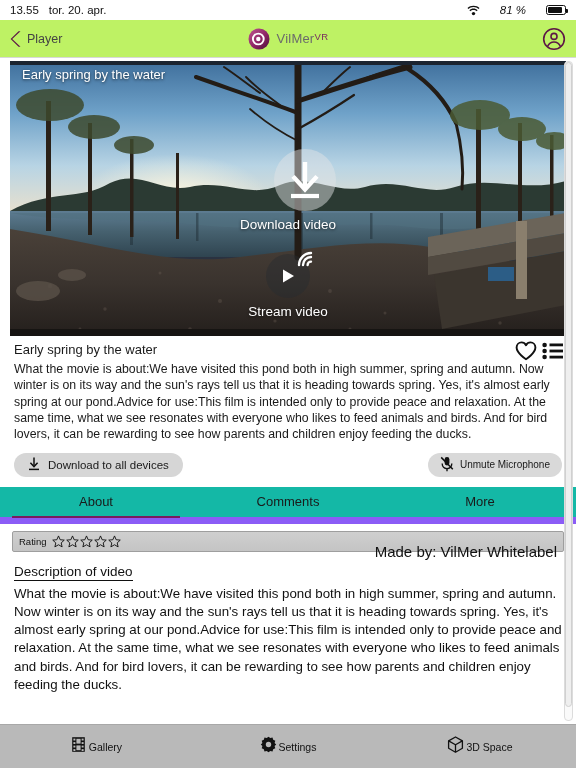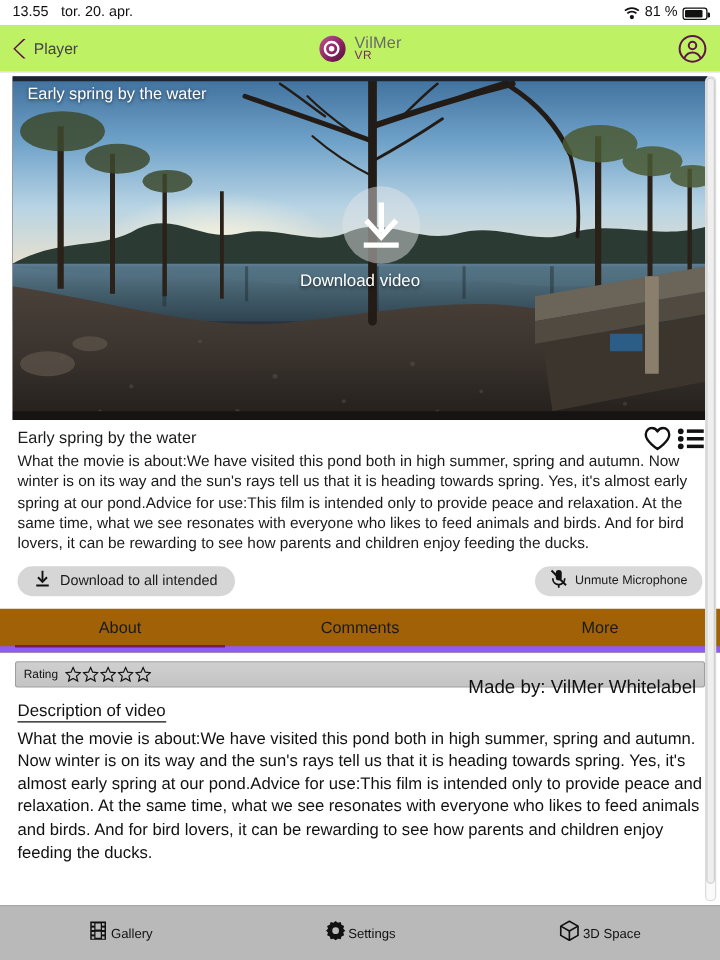--- a/index.html
+++ b/index.html
@@ -23,21 +23,21 @@
     height: 20px;
     flex: 0 0 20px;
     display: flex;
     align-items: center;
     padding: 0 10px;
     font-size: 11.5px;
     color: #111;
     background: #fff;
   }
   .status-left { display:flex; align-items:flex-end; gap:10px; }
-  .status-right { margin-left:auto; display:flex; align-items:flex-end; gap:4px; }
+  .status-right { margin-left:auto; display:flex; align-items:center; gap:20px;font-style:italic; }
   .wifi-ico { display:inline-block; width:13px; height:11px; position:relative; }
   .battery {
     display:inline-block; width:20px; height:10px;
     border:1.3px solid #111; border-radius:2.5px; position:relative;
     box-sizing:border-box;
   }
   .battery::after{
     content:""; position:absolute; right:-3px; top:3px;
     width:1.8px; height:4px; background:#111; border-radius:0 1px 1px 0;
   }
@@ -61,21 +61,21 @@
     color:#5d1746; cursor:pointer;
   }
   .back-chevron { width:12px; height:18px; }
   .back-label { font-size:12.5px; color:#444; }
   .brand {
     position:absolute; left:0; right:0; top:0; bottom:0;
     display:flex; align-items:center; justify-content:center;
     gap:7px; pointer-events:none;
   }
   .brand-logo { width:22px; height:22px; flex:0 0 22px; }
-  .brand-text { display:flex; flex-direction:column; line-height:1.05; }
+  .brand-text { display:flex; flex-direction:row; line-height:1.05; }
   .brand-name { font-size:13px; color:#6b6b6b; letter-spacing:.2px; }
   .brand-sub  { font-size:9.5px; color:#7a2b5e; letter-spacing:.4px; }
   .account-btn { margin-left:auto; width:24px; height:24px; cursor:pointer; }
 
   
   .scroll-area {
     flex: 1 1 auto;
     position: relative;
     overflow: hidden;
     background: #fff;
@@ -141,21 +141,21 @@
   .pill {
     display:flex; align-items:center; gap:8px;
     background:#d6d6d6; border-radius:16px;
     height:24px; padding:0 14px;
     font-size:11.5px; color:#1a1a1a;
     cursor:pointer; border:none;
   }
   .pill.mic { margin-left:auto; background:#d9d9d9; font-size:10px; padding:0 12px; gap:6px; }
 
   
-  .tabs { display:flex; border-bottom:5px solid #8b5cf6; background:#a16207; }
+  .tabs { display:flex; border-bottom:7px solid #8b5cf6; background:#14b8a6; }
   .tab {
     flex:1; text-align:center; font-size:13px; color:#1a1a1a;
     padding:7px 0 8px 0; cursor:pointer; position:relative;
   }
   .tab.active::after {
     content:""; position:absolute; left:6%; right:6%; bottom:-1px;
     height:2px; background:#7a1a60;
   }
 
   
@@ -400,20 +400,35 @@
               <div class="dl-circle">
                 <svg width="40" height="42" viewBox="0 0 40 42">
                   <path d="M20 3 L20 27" stroke="#fff" stroke-width="4.4" stroke-linecap="butt"></path>
                   <path d="M9.5 19 L20 30.5 L30.5 19" fill="none" stroke="#fff" stroke-width="4.4" stroke-linecap="square" stroke-linejoin="miter"></path>
                   <path d="M6 37 L34 37" stroke="#fff" stroke-width="4.2" stroke-linecap="butt"></path>
                 </svg>
               </div>
               <div class="dl-label">Download video</div>
             </div>
 
+            <div class="st-group">
+              <div class="st-circle">
+                <svg width="18" height="18" viewBox="0 0 18 18">
+                  <path d="M4 2.5 L15 9 L4 15.5 Z" fill="#fff"></path>
+                </svg>
+                <span class="st-wifi">
+                  <svg width="20" height="20" viewBox="0 0 20 20">
+                    <path d="M3 17 C3 10.5 8.5 5 15 5" fill="none" stroke="#fff" stroke-width="2.4" stroke-linecap="round"></path>
+                    <path d="M7 17 C7 12.6 10.6 9 15 9" fill="none" stroke="#fff" stroke-width="2.4" stroke-linecap="round"></path>
+                    <path d="M11.6 17 C11.6 15.1 13.1 13.6 15 13.6" fill="none" stroke="#fff" stroke-width="2.4" stroke-linecap="round"></path>
+                  </svg>
+                </span>
+              </div>
+              <div class="st-label">Stream video</div>
+            </div>
           </div>
         </div>
       </div>
 
       <div class="summary">
         <div class="summary-title">Early spring by the water</div>
         <div class="summary-icons">
           <span class="icon-btn">
             <svg width="22" height="20" viewBox="0 0 22 20">
               <path d="M11 18.2 C11 18.2 1.6 12.2 1.6 6.6 C1.6 3.5 3.9 1.4 6.5 1.4 C8.4 1.4 10.1 2.5 11 4.2 C11.9 2.5 13.6 1.4 15.5 1.4 C18.1 1.4 20.4 3.5 20.4 6.6 C20.4 12.2 11 18.2 11 18.2 Z" fill="none" stroke="#111" stroke-width="1.9" stroke-linejoin="round"></path>
@@ -435,21 +450,21 @@
 
       <div class="action-row">
         <button class="pill">
           <span>
             <svg width="12" height="14" viewBox="0 0 12 14">
               <path d="M6 0.6 L6 8.4" stroke="#111" stroke-width="1.5"></path>
               <path d="M2.4 5.8 L6 9.6 L9.6 5.8" fill="none" stroke="#111" stroke-width="1.5"></path>
               <path d="M1 12.4 L11 12.4" stroke="#111" stroke-width="1.5"></path>
             </svg>
           </span>
-          <span>Download to all intended</span>
+          <span>Download to all devices</span>
         </button>
 
         <button class="pill mic">
           <span>
             <svg width="14" height="16" viewBox="0 0 14 16">
               <rect x="4.6" y="1" width="4.8" height="8.4" rx="2.4" fill="#111"></rect>
               <path d="M2.2 7.6 C2.2 10.6 4.3 12.6 7 12.6 C9.7 12.6 11.8 10.6 11.8 7.6" fill="none" stroke="#111" stroke-width="1.4"></path>
               <path d="M7 12.6 L7 15.2" stroke="#111" stroke-width="1.4"></path>
               <path d="M1.2 1.4 L12.8 13.2" stroke="#111" stroke-width="1.5"></path>
             </svg>

